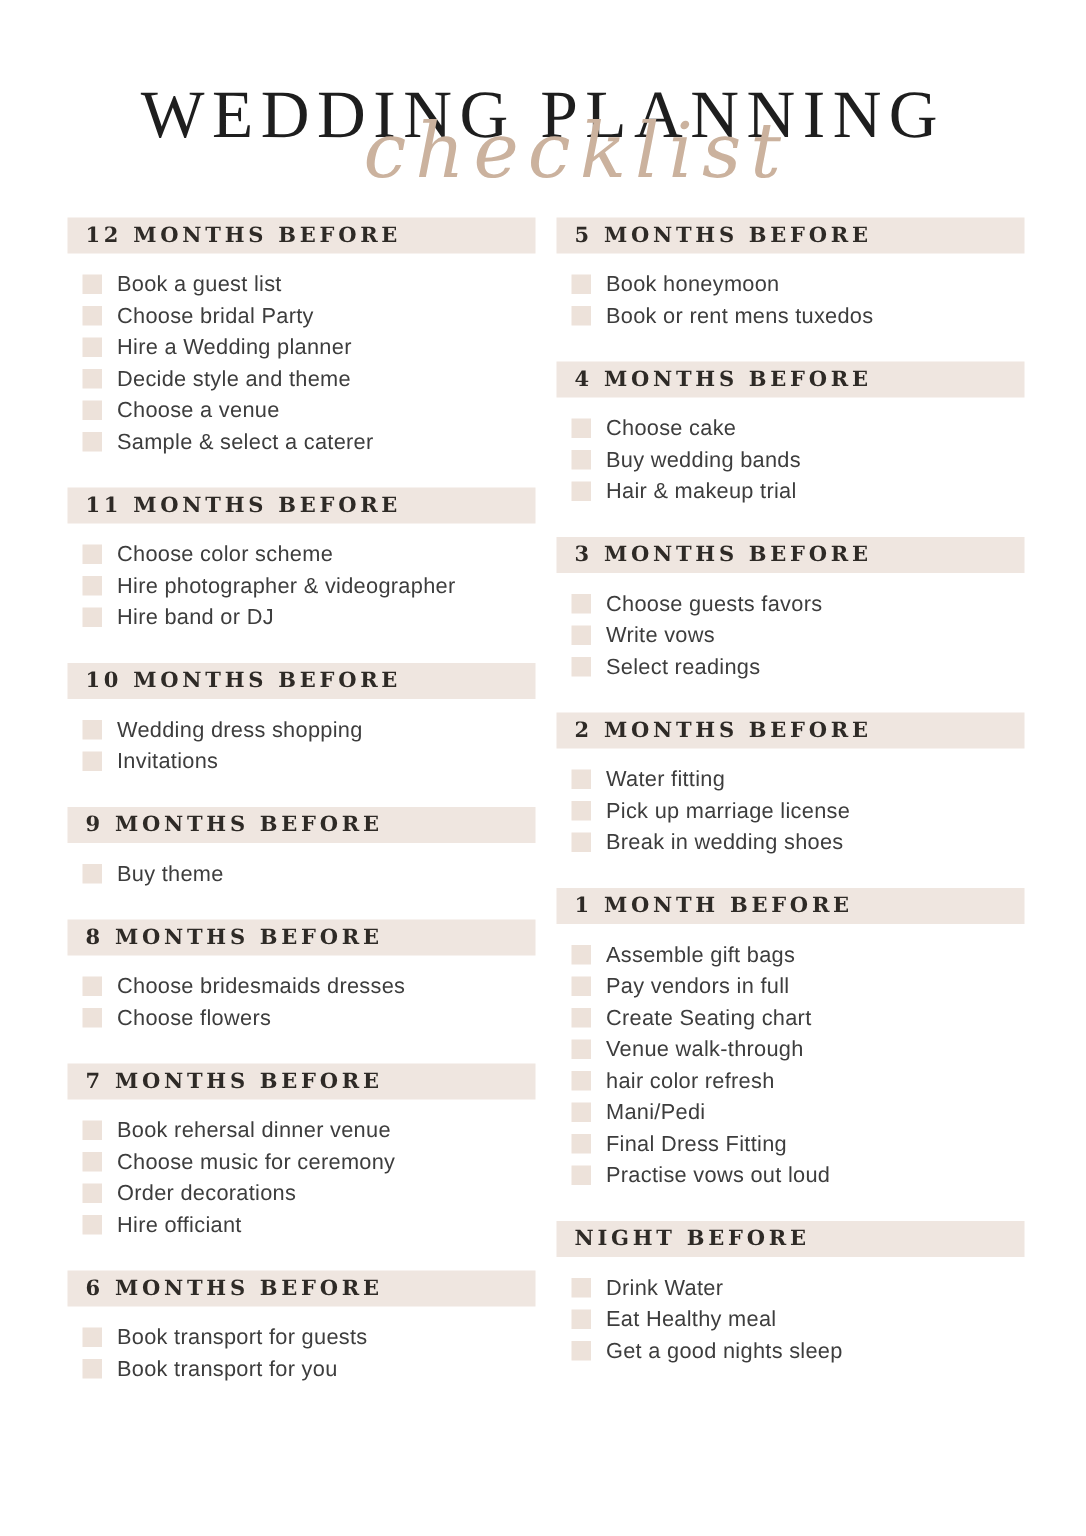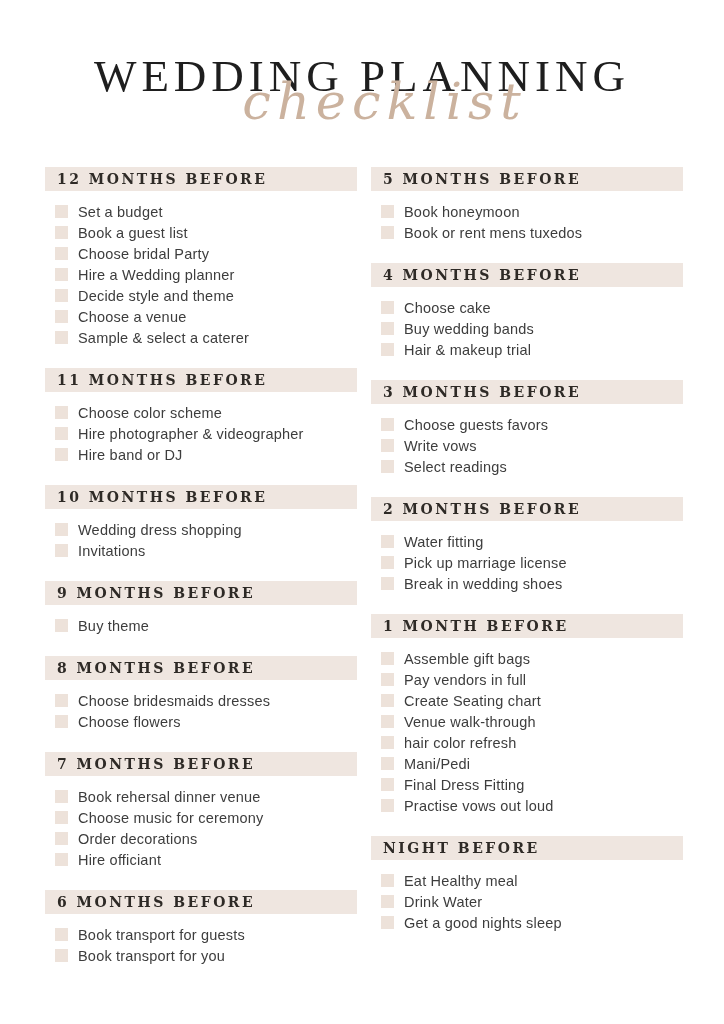--- a/index.html
+++ b/index.html
@@ -45,21 +45,21 @@
     letter-spacing: 6px;
     color: var(--script-text);
     margin-top: -26px;
     margin-left: 45px;
     line-height: 1;
   }
   .columns {
     display: flex;
     gap: 14px;
     padding: 0 41px 0 45px;
-    margin-top: 40px;
+    margin-top: 18px;
   }
   .column {
     flex: 1;
     min-width: 0;
   }
   .checklist-section {
     margin-bottom: 20px;
   }
   .section-header {
     background: var(--band-bg);
@@ -110,24 +110,20 @@
     <h1 class="main-title">WEDDING PLANNING</h1>
     <div class="script-title">checklist</div>
   </div>
   <div class="columns">
     <div class="column" id="col-left">
   <section class="checklist-section">
     <div class="section-header">
       <span class="section-title">12 MONTHS BEFORE</span>
     </div>
     <ul class="items">
-  <li class="item">
-    <span class="checkbox"></span>
-    <span class="item-label">Set a budget</span>
-  </li>
 
   <li class="item">
     <span class="checkbox"></span>
     <span class="item-label">Book a guest list</span>
   </li>
 
   <li class="item">
     <span class="checkbox"></span>
     <span class="item-label">Choose bridal Party</span>
   </li>
@@ -397,26 +393,26 @@
 </ul>
   </section>
 
   <section class="checklist-section">
     <div class="section-header">
       <span class="section-title">NIGHT BEFORE</span>
     </div>
     <ul class="items">
   <li class="item">
     <span class="checkbox"></span>
+    <span class="item-label">Drink Water</span>
+  </li>
+
+  <li class="item">
+    <span class="checkbox"></span>
     <span class="item-label">Eat Healthy meal</span>
-  </li>
-
-  <li class="item">
-    <span class="checkbox"></span>
-    <span class="item-label">Drink Water</span>
   </li>
 
   <li class="item">
     <span class="checkbox"></span>
     <span class="item-label">Get a good nights sleep</span>
   </li>
 </ul>
   </section>
 </div>
   </div>

